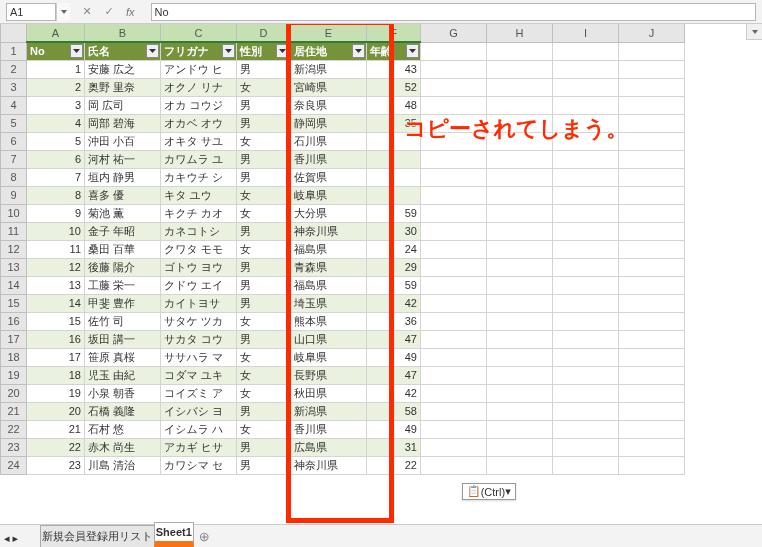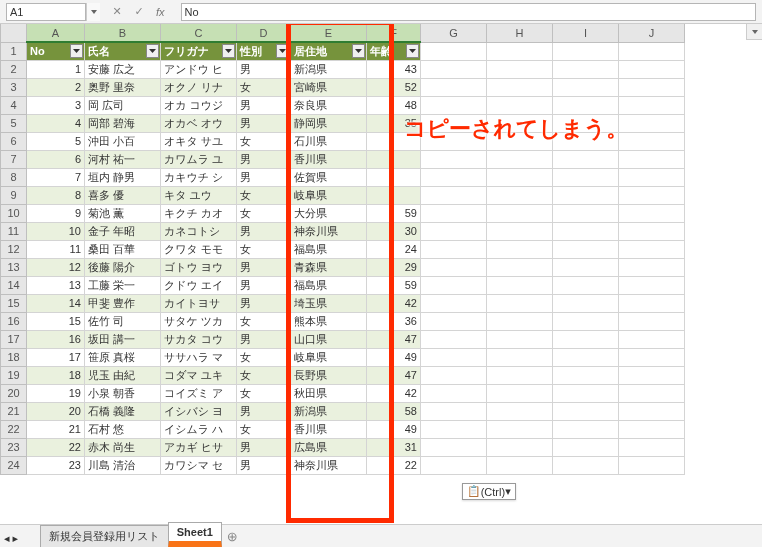--- a/index.html
+++ b/index.html
@@ -1,39 +1,39 @@
 <!DOCTYPE html>
 <html><head>
   <meta charset="utf-8">
   <style>
     * { margin:0; padding:0; box-sizing:border-box; font-family:'Meiryo','Yu Gothic',sans-serif; }
     body { width:762px; height:547px; background:#fff; position:relative; overflow:hidden; font-size:11px; color:#333; }
     .name-box-area { height:24px; border-bottom:1px solid #ccc; display:flex; align-items:center; background:#f3f3f3; padding-left:6px; }
-    .name-box { width:80px; height:18px; border:1px solid #b5b5b5; background:#fff; padding:0 3px; display:flex; align-items:center; }
+    .name-box { width:50px; height:18px; border:1px solid #b5b5b5; background:#fff; padding:0 3px; display:flex; align-items:center; }
     .nb-dd { width:14px; height:18px; border-left:1px solid #ccc; display:flex; align-items:center; justify-content:center; background:#f9f9f9; }
     .nb-btns { display:flex; gap:4px; margin:0 8px; }
     .nb-btn { width:18px; height:18px; display:flex; align-items:center; justify-content:center; color:#888; border:1px solid transparent; }
     .fx { font-style:italic; font-size:11px; color:#777; margin-right:16px; }
     .formula-bar { flex:1; height:18px; border:1px solid #b5b5b5; background:#fff; padding:0 3px; display:flex; align-items:center; margin-right:6px; }
     .grid-wrap { position:relative; height:500px; overflow:hidden; }
     table.grid { border-collapse:collapse; table-layout:fixed; }
     th.colh, td.rowh { background:#e6e6e6; color:#555; font-weight:normal; text-align:center; border:1px solid #bfbfbf; font-size:11px; }
     th.colh { height:18px; border-top:none; }
     th.colh.sel { background:#c6e0b4; border-bottom:2px solid #2f7d32; }
     td.rowh { width:26px; height:18px; }
     td.c { border:1px solid #d4d4d4; height:18px; padding:0 3px; overflow:hidden; white-space:nowrap; text-overflow:clip; background:#fff; vertical-align:middle; }
     tr.band td.c.dt { background:#eaf1de; }
     td.c.num { text-align:right; }
     .hdr-row td.c.dt { background:#76933c; color:#fff; font-weight:bold; position:relative; padding-right:16px; }
     .filter-btn { position:absolute; right:1px; top:1px; width:13px; height:14px; background:#f0f0f0; border:1px solid #888; display:flex; align-items:center; justify-content:center; }
     .filter-btn svg { width:7px; height:4px; }
     .highlight-box { position:absolute; border:5px solid #ff2a00; pointer-events:none; }
     .annotation { position:absolute; font-weight:900; color:#ff2a00; font-size:22px; line-height:1.4; text-shadow:0 0 3px #fff,0 0 3px #fff; }
     .sheet-tabs { position:absolute; bottom:0; left:0; right:0; height:23px; background:#f3f3f3; border-top:1px solid #ccc; display:flex; align-items:flex-end; padding-left:40px; }
-    .tab { padding:3px 8px; border:1px solid #aaa; border-bottom:none; background:#e6e6e6; font-size:11px; margin-right:-1px; position:relative; }
+    .tab { padding:3px 1px; border:1px solid #aaa; border-bottom:none; background:#e6e6e6; font-size:11px; margin-right:-1px; position:relative; }
     .tab.active { background:#fff; border-bottom:7px solid #f97316; top:1px; font-weight:bold; }
     .tab-nav { position:absolute; left:4px; bottom:2px; display:flex; gap:3px; }
     .tab-add { padding:3px 6px; color:#888; font-size:13px; }
     .paste-btn { position:absolute; bottom:24px; left:462px; display:flex; align-items:center; background:#fff; border:1px solid #999; padding:1px 4px; font-size:11px; box-shadow:0 1px 2px rgba(0,0,0,.15); }
     .scroll-dd { position:absolute; right:0; top:24px; width:16px; height:16px; background:#f0f0f0; border-left:1px solid #ccc; border-bottom:1px solid #ccc; display:flex; align-items:center; justify-content:center; }
     .tri { width:0; height:0; border-left:3px solid transparent; border-right:3px solid transparent; border-top:4px solid #666; }
   </style>
 </head>
 <body>
 

